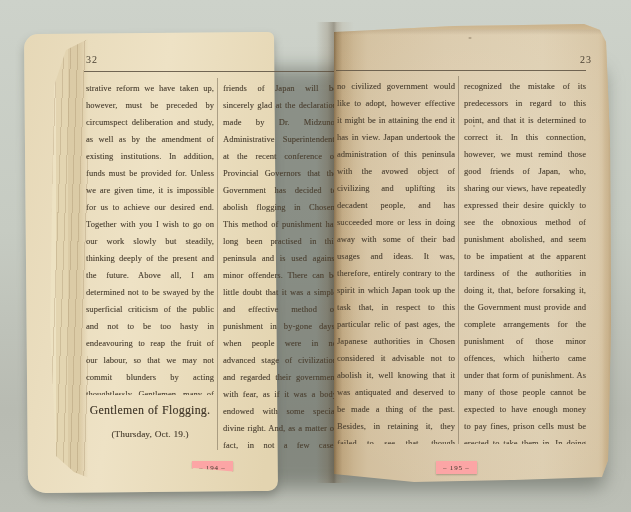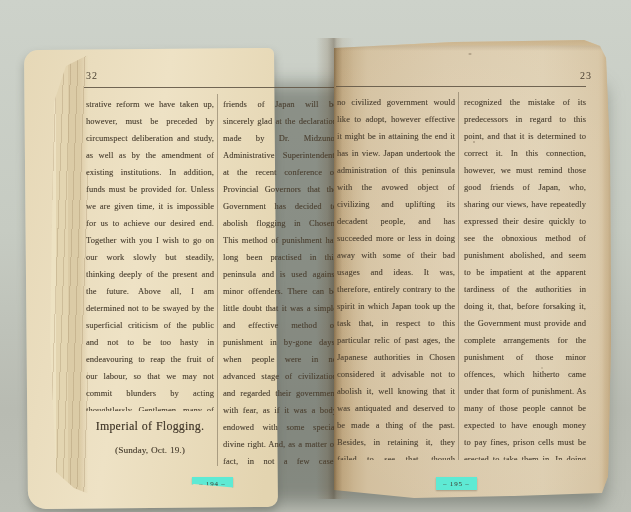--- a/index.html
+++ b/index.html
@@ -1,21 +1,21 @@
 <!DOCTYPE html>
 <html><head>
 <meta charset="utf-8">
 <style>
   html,body{margin:0;padding:0;}
   body{
     width:631px;height:512px;overflow:hidden;position:relative;
     background:linear-gradient(180deg,#cdd2ca 0%,#c6cbc2 45%,#b8bbb2 80%,#bcbfb6 100%);
     font-family:"Liberation Serif","DejaVu Serif",serif;
   }
-  .scene{position:absolute;inset:0;margin-top:16px;}
+  .scene{position:absolute;inset:0;}
   .book-shadow{
     position:absolute;left:60px;top:52px;width:540px;height:420px;
     background:rgba(88,92,83,0.55);filter:blur(9px);border-radius:12px;
     transform:translate(5px,16px);
   }
   .under-page{
     position:absolute;left:26px;top:33px;width:250px;height:459px;
     background:linear-gradient(100deg,#e6d8b7 0%,#eee2c5 45%,#e3d4b0 95%);
     border-radius:14px 6px 10px 18px;
     transform:rotate(-0.5deg);
@@ -69,21 +69,21 @@
     font-size:8.4px;line-height:17px;text-align:justify;word-spacing:0.5px;
     letter-spacing:0.1px;text-shadow:0.2px 0.2px 0.3px rgba(77,67,52,0.45);
   }
   .para-clip{max-height:315px;overflow:hidden;}
   .heading-group{position:absolute;top:322px;left:0;right:0;}
   .section-heading{font-size:11.8px;text-align:center;color:#443a2c;letter-spacing:0.3px;
     text-shadow:0.2px 0.2px 0.3px rgba(68,58,44,0.5);}
   .section-date{font-size:9.2px;text-align:center;margin-top:7px;color:#4a4031;}
   .section-firstline{margin-top:6px;}
   .footer-slip{
-    position:absolute;background:#5eead4;color:#3f372b;font-size:7px;
+    position:absolute;background:#fca5a5;color:#3f372b;font-size:7px;
     letter-spacing:0.8px;padding:3px 7px 2px 7px;box-shadow:0 1px 1.5px rgba(60,50,35,0.3);
     font-family:"Liberation Serif","DejaVu Serif",serif;white-space:nowrap;
   }
 </style>
 </head>
 <body>
 
 <div class="scene">
 
   <div class="book-shadow"></div>
@@ -93,22 +93,22 @@
   <div class="page left-page">
     <div class="fore-edge"></div>
 
     <div class="pgnum" style="left:42px;top:28px;">32</div>
 
     <div class="rule" style="left:40px;top:45px;width:252px;"></div>
 
     <div class="col body-text" style="left:42px;top:54px;width:128px;height:372px;">
       <div class="para-clip">strative reform we have taken up, however, must be preceded by circumspect deliberation and study, as well as by the amendment of existing institutions.  In addition, funds must be provided for. Unless we are given time, it is impossible for us to achieve our desired end.  Together with you I wish to go on our work slowly but steadily, thinking deeply of the present and the future.  Above all, I am determined not to be swayed by the superficial criticism of the public and not to be too hasty in endeavouring to reap the fruit of our labour, so that we may not commit blunders by acting thoughtlessly.  Gentlemen, many of you have lived long in Chosen and are well versed in affairs and in the conditions in your localities.  I desire you to take the present opportunity to submit to me your views without the least reservation and thereby contribute to the reform of the administration of this country.</div>
       <div class="heading-group">
-        <div class="section-heading">Imperial of Flogging.</div>
-        <div class="section-date">(Sunday, Oct. 19.)</div>
+        <div class="section-heading">Gentlemen of Flogging.</div>
+        <div class="section-date">(Thursday, Oct. 19.)</div>
       </div>
     </div>
 
     <div class="col-divider" style="left:173px;top:52px;height:372px;"></div>
 
     <div class="col body-text" style="left:179px;top:54px;width:114px;height:370px;">friends of Japan will be sincerely glad at the declaration made by Dr. Midzuno, Administrative Superintendent, at the recent conference of Provincial Governors that the Government has decided to abolish flogging in Chosen. This method of punishment has long been practised in this peninsula and is used against minor offenders.  There can be little doubt that it was a simple and effective method of punishment in by-gone days, when people were in no advanced stage of civilization and regarded their government with fear, as if it was a body endowed with some special divine right.  And, as a matter of fact, in not a few cases prisoners preferred it to fines or imprisonment, for the reason that they were poor and could not afford to pay the fines or spend some time in prison leaving their families helpless to live on during their absence.  It was for these reasons that the Government-General thought it expedient to retain it for some time.  Nevertheless, there can be no disputing that it is a barbarous method of punishment, extremely repugnant to the sense of humanity, which</div>
 
     <div class="footer-slip" style="left:148px;top:435px;">– 194 –</div>
   </div>
 

